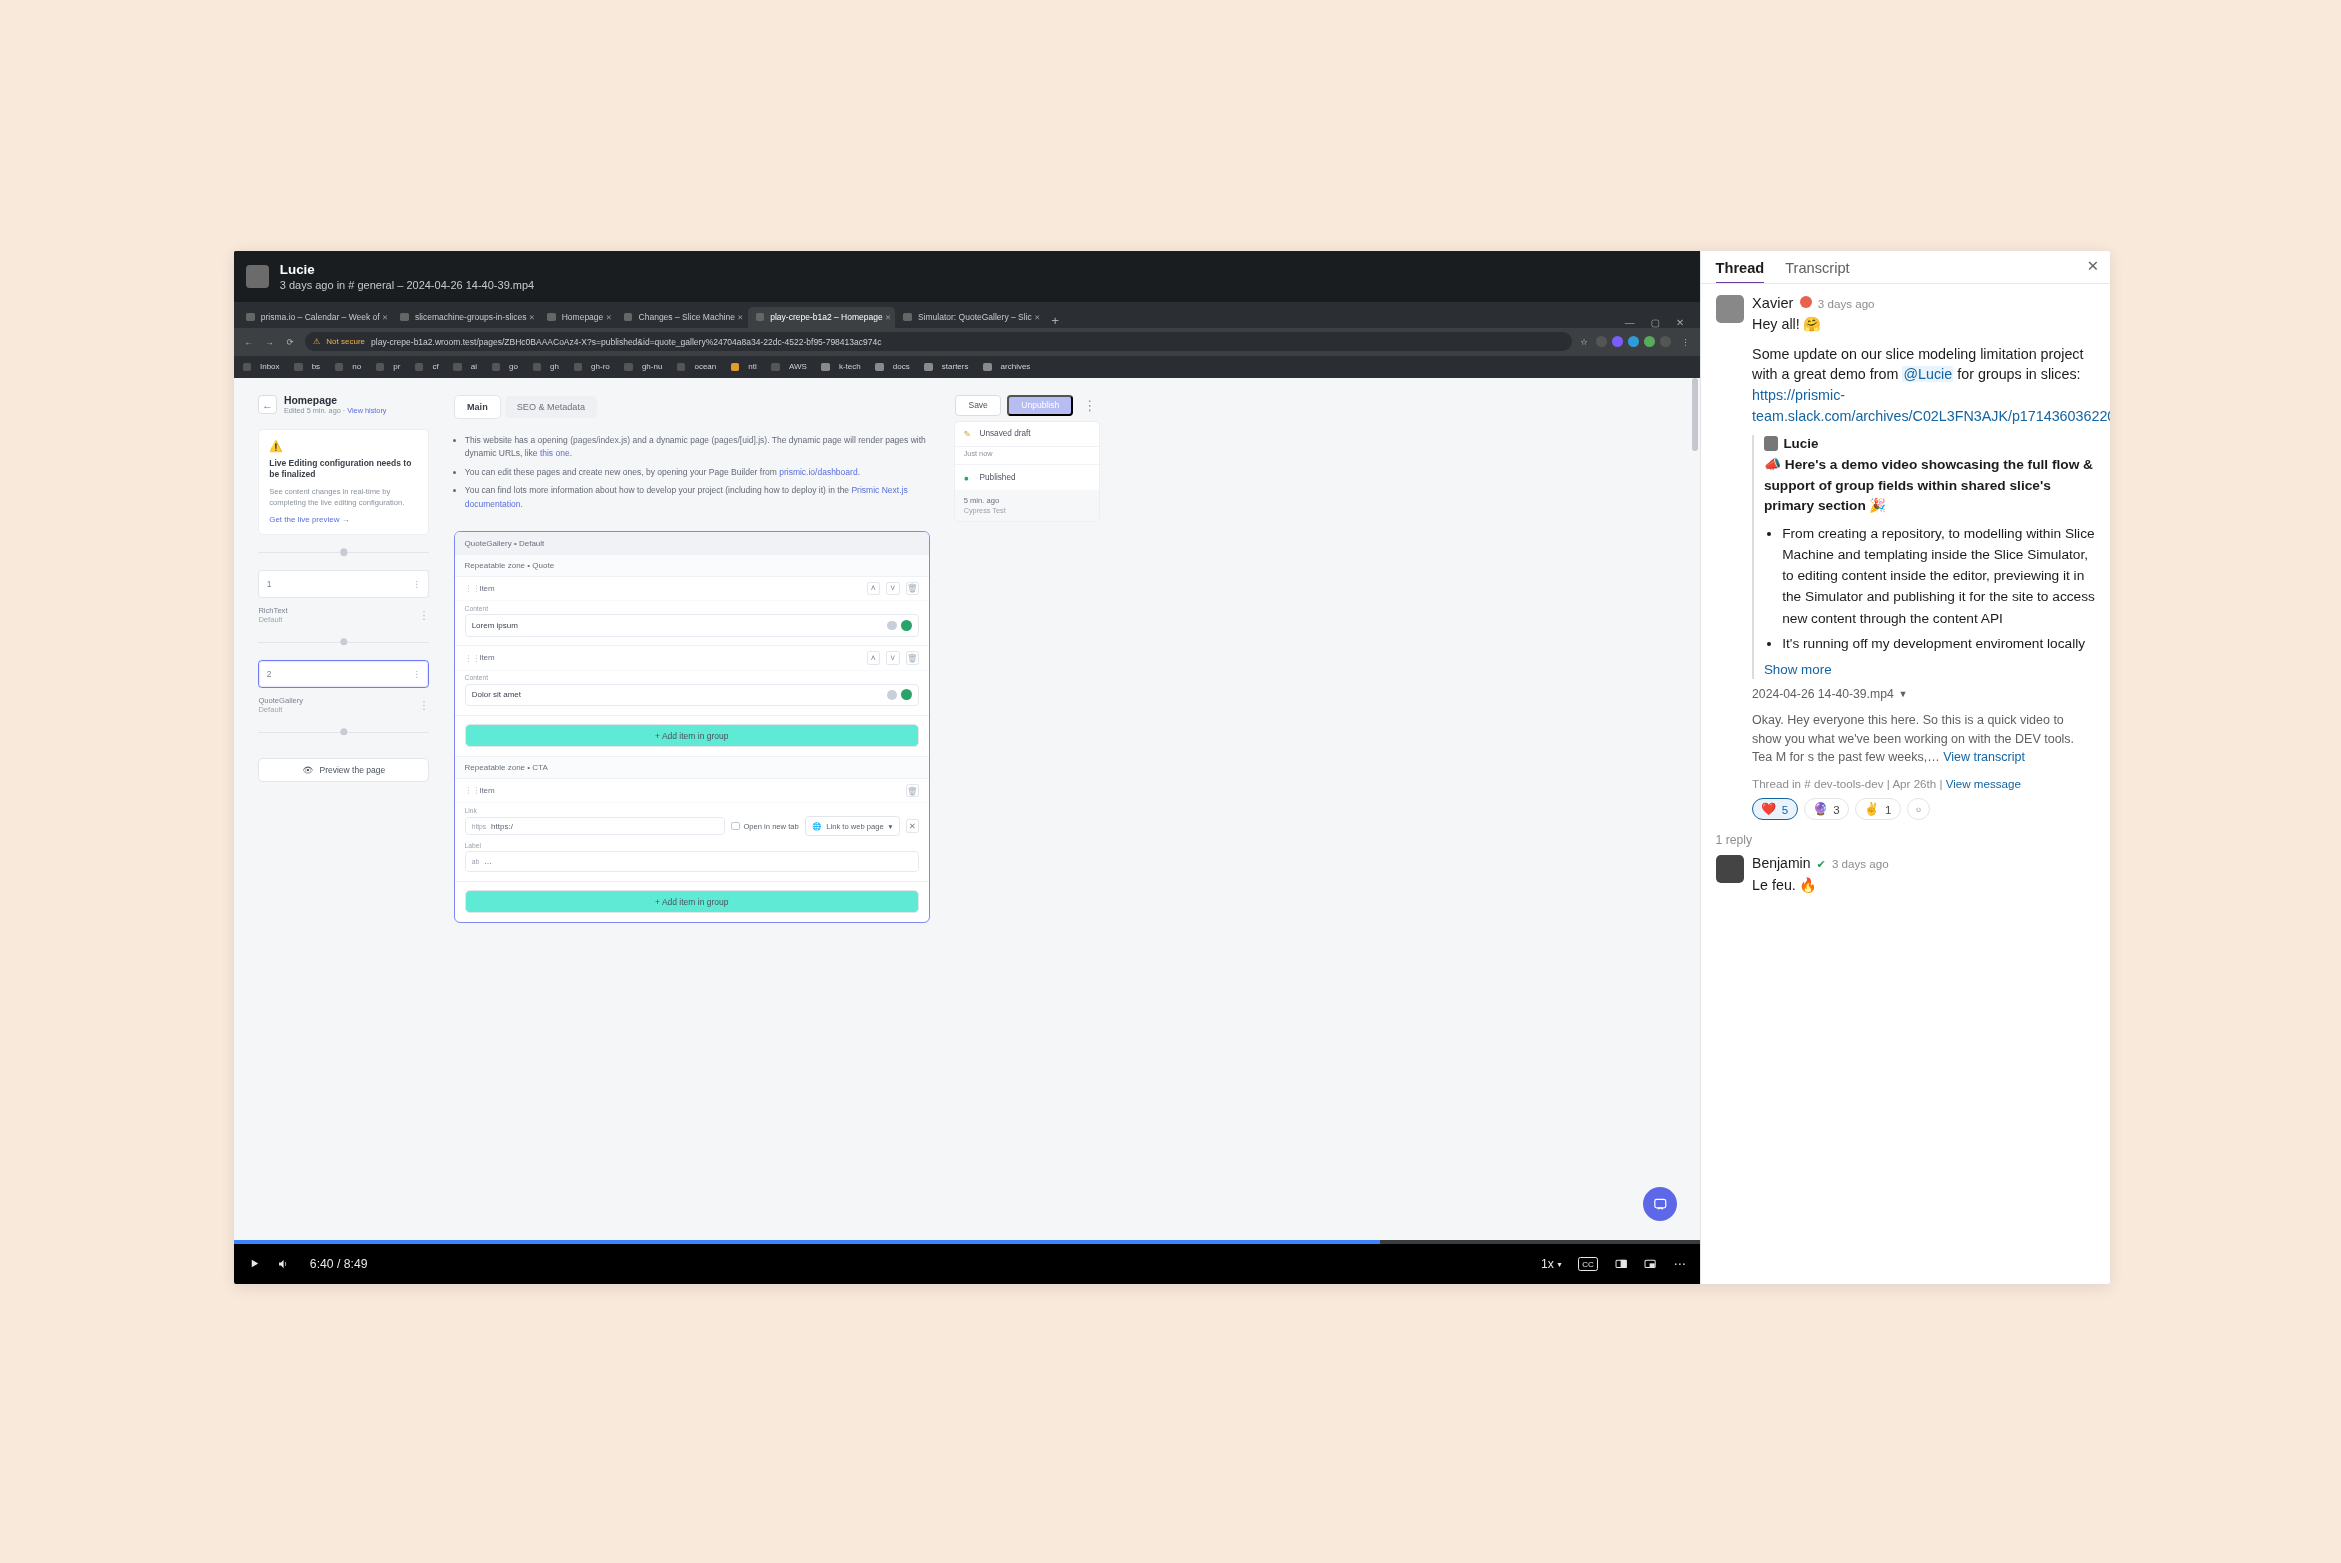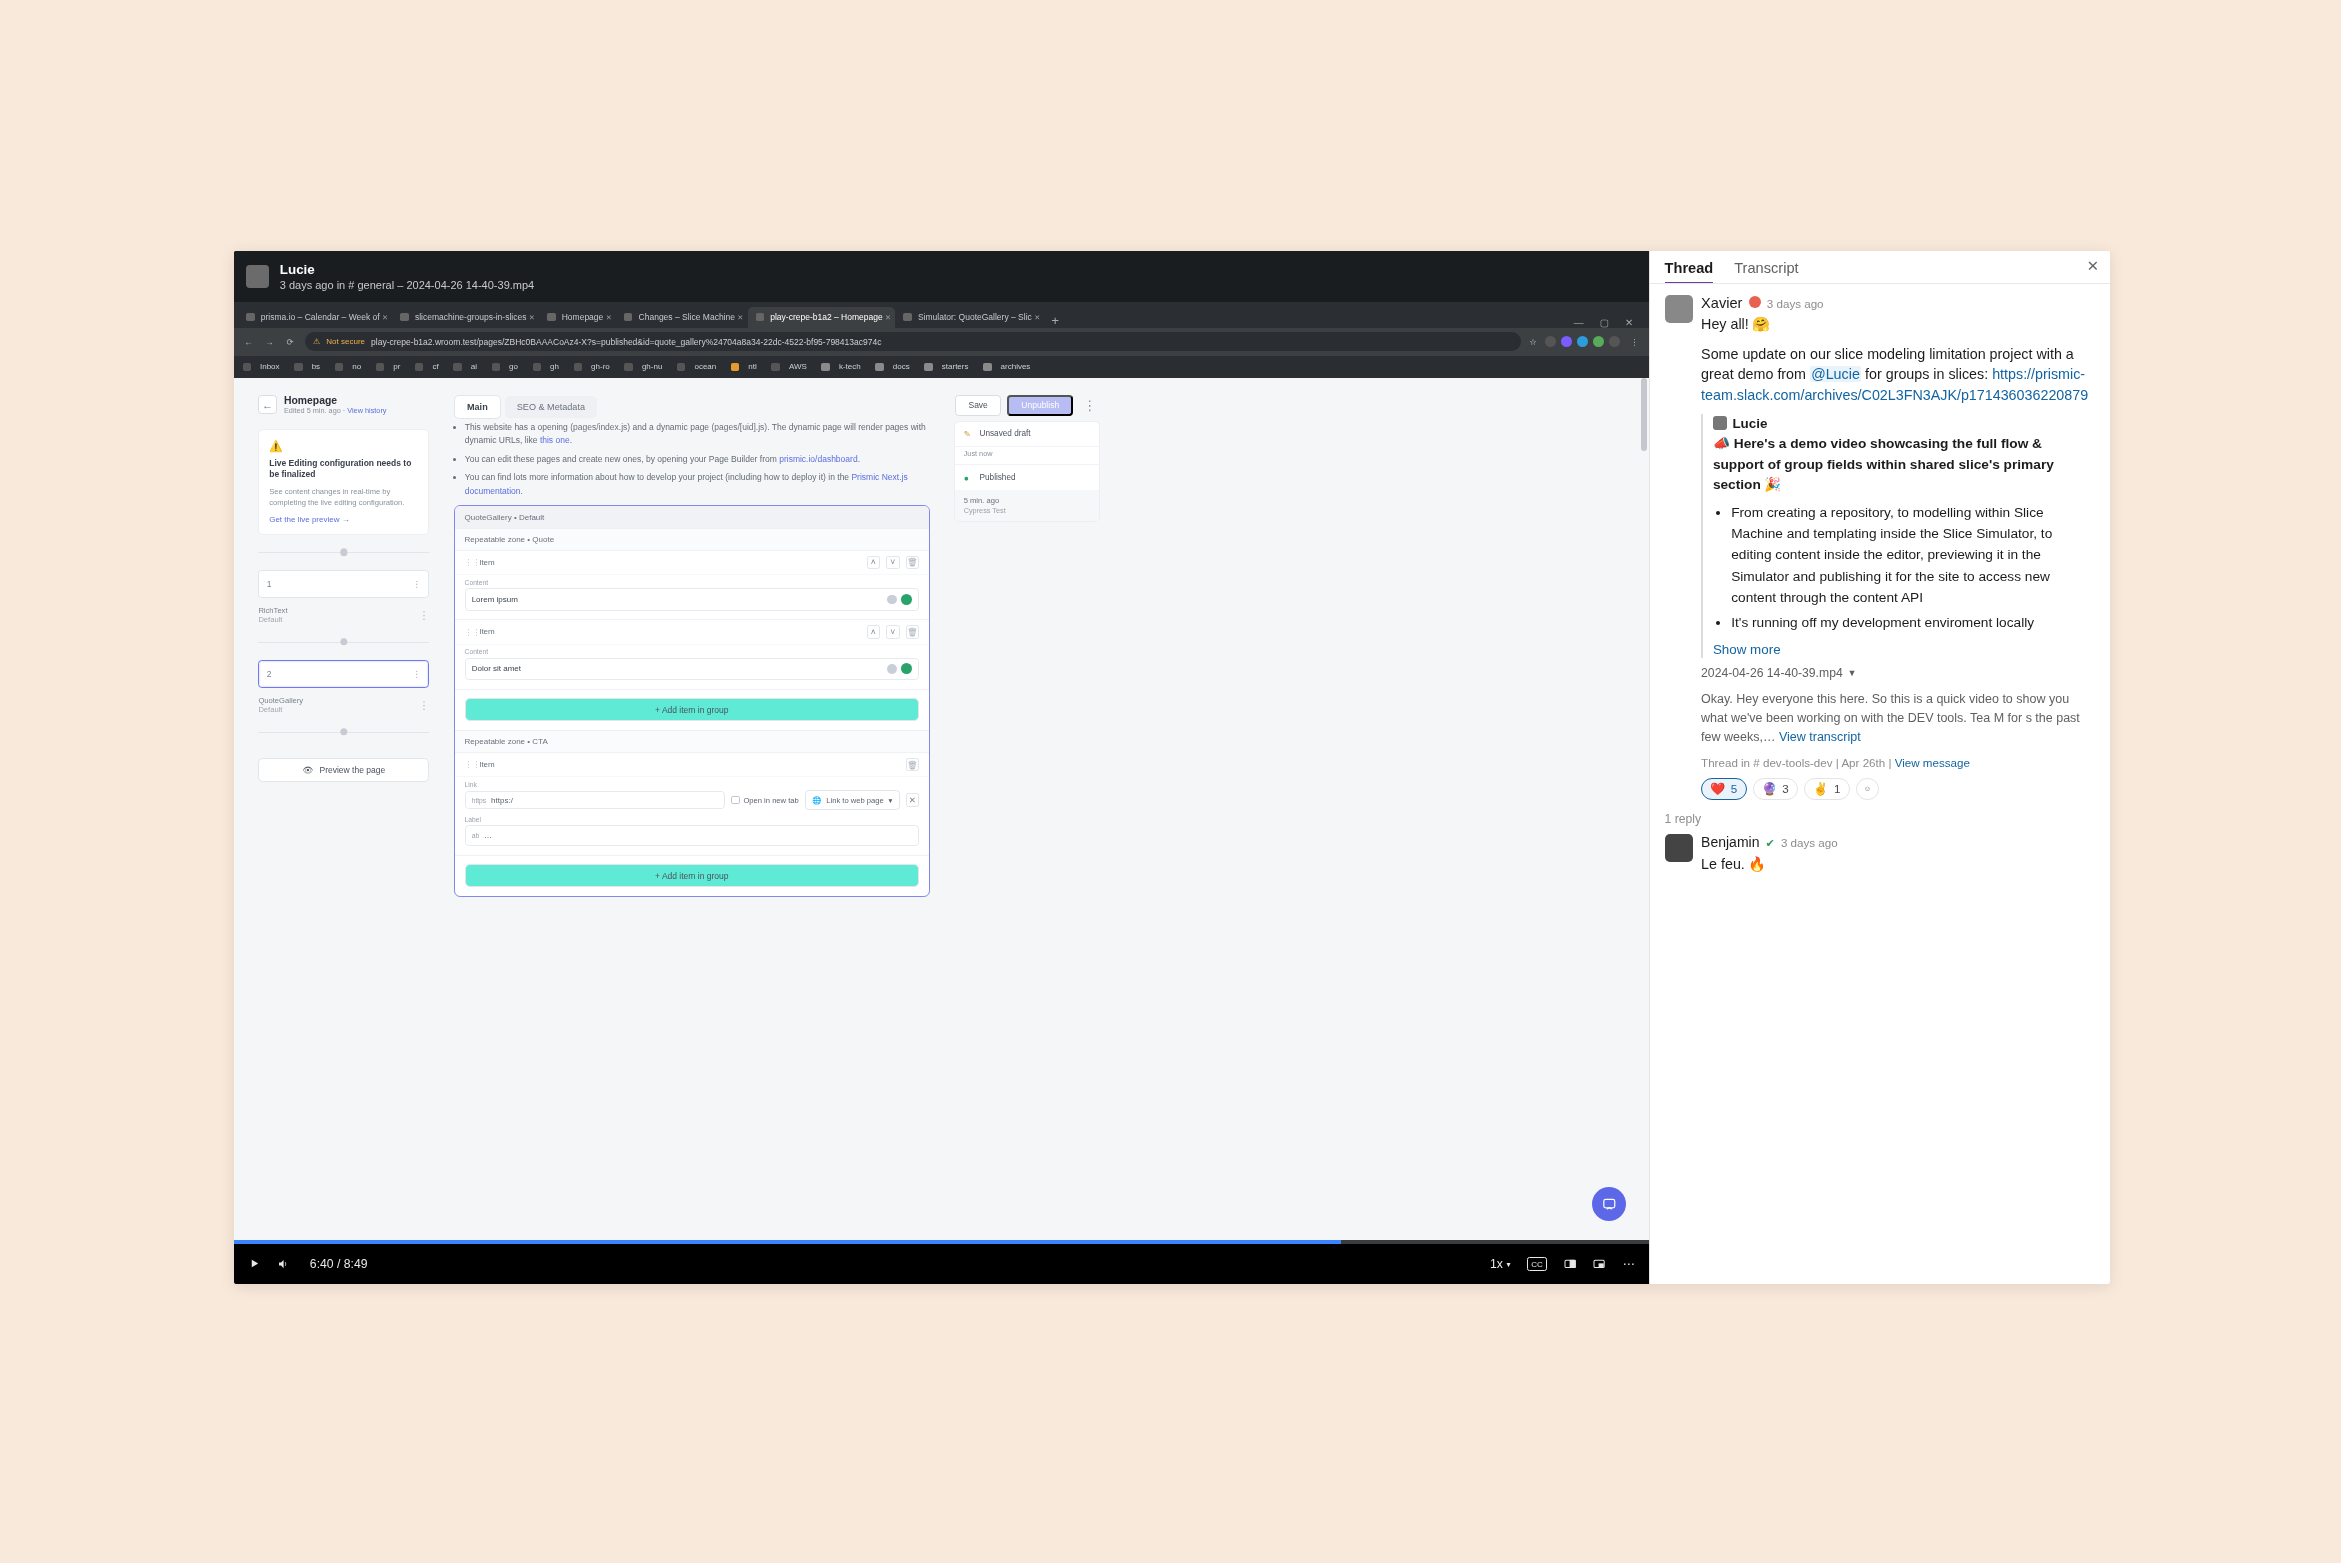--- a/index.html
+++ b/index.html
@@ -62,21 +62,21 @@
 .slider-dot .knob{position:absolute;left:50%;top:50%;transform:translate(-50%,-50%);width:7.3px;height:7.3px;border-radius:50%;background:#c6cbd4}
 
 .slot{border:0.6px solid #e2e5ea;border-radius:3.7px;height:28px;display:flex;align-items:center;padding:0 7.3px;color:#7a828f;font-size:8.5px;background:#fff;justify-content:space-between}
 .slot .cnt{color:#a0a7b2;font-size:8.5px}
 .slot.active{border:0.9px solid #6f79f0;box-shadow:inset 0 0 0 1.2px rgba(111,121,240,.15)}
 .slot-meta{font-size:7.6px;color:#7a828f;display:flex;justify-content:space-between;align-items:center}
 .slot-meta .dots{color:#b0b6c0;font-size:11px;line-height:0}
 
 .preview-btn{margin-top:auto;border:0.6px solid #e2e5ea;border-radius:4.9px;height:24.4px;display:flex;align-items:center;justify-content:center;gap:6.1px;background:#fff;color:#4b525e;font-size:8.5px}
 
-.centercol{flex:1;display:flex;flex-direction:column;gap:2px;max-width:476px}
+.centercol{flex:1;display:flex;flex-direction:column;gap:15px;max-width:476px}
 .tabs-top{display:flex;align-items:center}
 .tab-pill{padding:6.1px 12.2px;border-radius:4.9px;font-size:9.1px;color:#6a717d;background:#eef0f4}
 .tab-pill.active{background:#fff;color:#3a414c;border:0.6px solid #e2e5ea;font-weight:600}
 
 .bullets{font-size:8.5px;color:#636a76;line-height:1.6;padding-left:11px}
 .bullets li{margin-bottom:4.9px}
 .bullets a{color:#5a6fdd}
 .bullets .mono{color:#6a717d}
 
 .card{border:0.9px solid #7f88f2;border-radius:6.1px;background:#fff;overflow:hidden}
@@ -126,21 +126,21 @@
 
 .progress{height:3.7px;background:#3a3c3e;position:relative}
 .progress .fill{position:absolute;left:0;top:0;bottom:0;background:#3a84ff;width:78.2%}
 .controls{height:40px;background:#000;display:flex;align-items:center;gap:16px;padding:0 13.4px;color:#e8e8e8;font-size:12.2px}
 .controls .time{font-size:12.2px;color:#e8e8e8;margin-left:3.7px}
 .controls .right{margin-left:auto;display:flex;align-items:center;gap:16px}
 .cc-box{border:0.9px solid #e8e8e8;border-radius:2.4px;font-size:8px;padding:1.2px 3.7px}
 .ctl-ic{width:13.4px;height:13.4px;display:flex;align-items:center;justify-content:center}
 
 
-.thread{width:461px;flex:none;background:#fff;display:flex;flex-direction:column;border-left:0.6px solid #e4e4e4}
+.thread{width:410px;flex:none;background:#fff;display:flex;flex-direction:column;border-left:0.6px solid #e4e4e4}
 .thread-tabs{display:flex;gap:21px;padding:8.5px 14.6px 0;border-bottom:0.6px solid #e8e8e8;position:relative}
 .thr-tab{font-size:14.6px;color:#616061;padding-bottom:7.3px;font-weight:500;position:relative}
 .thr-tab.active{color:#1d1c1d;font-weight:700}
 .thr-tab.active::after{content:"";position:absolute;left:0;right:0;bottom:-0.6px;height:1.8px;background:#6b3fa0}
 .thr-close{position:absolute;right:11px;top:6.1px;font-size:14.6px;color:#666}
 
 .thr-body{flex:1;overflow-y:auto;padding:11px 14.6px 12.2px}
 .msg{display:flex;gap:8.5px;margin-bottom:9.8px}
 .msg .av{width:28px;height:28px;border-radius:4.9px;background:#888;flex:none}
 .msg .mc{flex:1;min-width:0}

